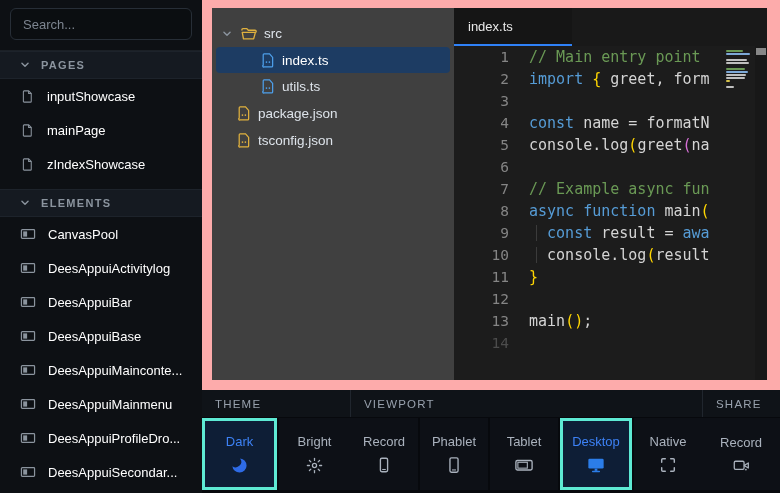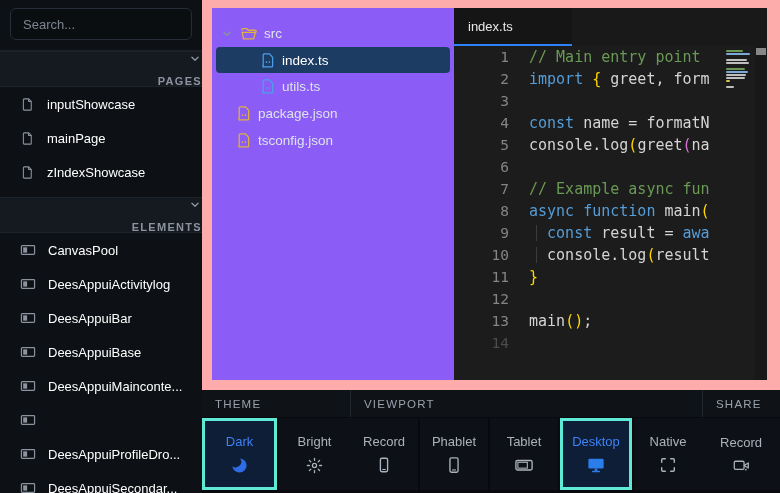--- a/index.html
+++ b/index.html
@@ -13,34 +13,34 @@
   .sidebar { position:absolute; left:0; top:0; width:202px; height:493px; background:#0d1014; }
   .search-wrap { padding:8px 10px 0 10px; }
   .search-input {
     width:100%; height:32px; background:#0b0e11; border:1px solid #272e37;
     border-radius:6px; color:#7d8590; font-size:13px; padding:0 12px; outline:none;
     font-family:"Liberation Sans", sans-serif;
   }
   .search-input::placeholder { color:#7d8590; }
   .sb-divider { margin-top:10px; border-top:1px solid #1b2026; }
   .sb-section-head {
-    height:36px; background:#151a21; border-top:1px solid #1d232b; border-bottom:1px solid #1d232b;
-    display:flex; align-items:flex-end; gap:9px; padding-left:18px; cursor:pointer;flex-direction:column;
+    height:28px; background:#151a21; border-top:1px solid #1d232b; border-bottom:1px solid #1d232b;
+    display:flex; align-items:center; gap:9px; padding-left:18px; cursor:pointer;
   }
   .sb-section-head .lbl { font-size:11px; font-weight:bold; letter-spacing:1.3px; color:#8b949e; }
   .sb-section-gap { height:8px; }
   .sb-item { height:34px; display:flex; align-items:center; gap:12px; padding-left:20px; cursor:pointer; }
   .sb-item .lbl { font-size:13px; color:#ffffff; white-space:nowrap; }
   .icon { display:inline-flex; align-items:center; justify-content:center; flex-shrink:0; }
   
   .main { position:absolute; left:202px; top:0; width:578px; height:493px; }
   .demo-frame { height:390px; background:#fdabab; padding:8px 13px 10px 10px; }
   .demo-inner { display:flex; width:100%; height:100%; overflow:hidden; }
   
-  .tree { width:242px; background:#8b5cf6; padding-top:12px; flex-shrink:0; }
+  .tree { width:242px; background:#404040; padding-top:12px; flex-shrink:0; }
   .tree-row { height:27px; display:flex; align-items:center; padding-left:8px; gap:6px;
               font-size:13.5px; color:#dde3ea; cursor:pointer; }
   .tree-row.sel { background:#1d3c63; border-radius:4px; margin:0 4px; height:26px; padding-left:4px; color:#ffffff; }
   .tree-indent1 { width:34px; flex-shrink:0; }
   .tree-indent0 { width:10px; flex-shrink:0; }
   
   .editor { flex:1; background:#1c1c1c; display:flex; flex-direction:column; overflow:hidden; }
   .tabbar { height:38px; background:#191919; display:flex; flex-shrink:0; }
   .tab { width:118px; background:#151515; border-bottom:2.5px solid #2f81f7; display:flex;
          align-items:center; padding-left:14px; color:#e8e8e8; font-size:13px; cursor:pointer; }
@@ -172,20 +172,21 @@
           </span>
           <span class="lbl">DeesAppuiMainconte...</span>
         </div>
         <div class="sb-item">
           <span class="icon">
             <svg width="16" height="14" viewBox="0 0 18 16">
               <rect x="1.5" y="3" width="15" height="10" rx="1" fill="none" stroke="#8b949e" stroke-width="1.4"></rect>
               <rect x="3.5" y="5" width="4.5" height="6" fill="#8b949e"></rect>
             </svg>
           </span>
+          <span class="lbl">DeesAppuiMainmenu</span>
         </div>
         <div class="sb-item">
           <span class="icon">
             <svg width="16" height="14" viewBox="0 0 18 16">
               <rect x="1.5" y="3" width="15" height="10" rx="1" fill="none" stroke="#8b949e" stroke-width="1.4"></rect>
               <rect x="3.5" y="5" width="4.5" height="6" fill="#8b949e"></rect>
             </svg>
           </span>
           <span class="lbl">DeesAppuiProfileDro...</span>
         </div>

